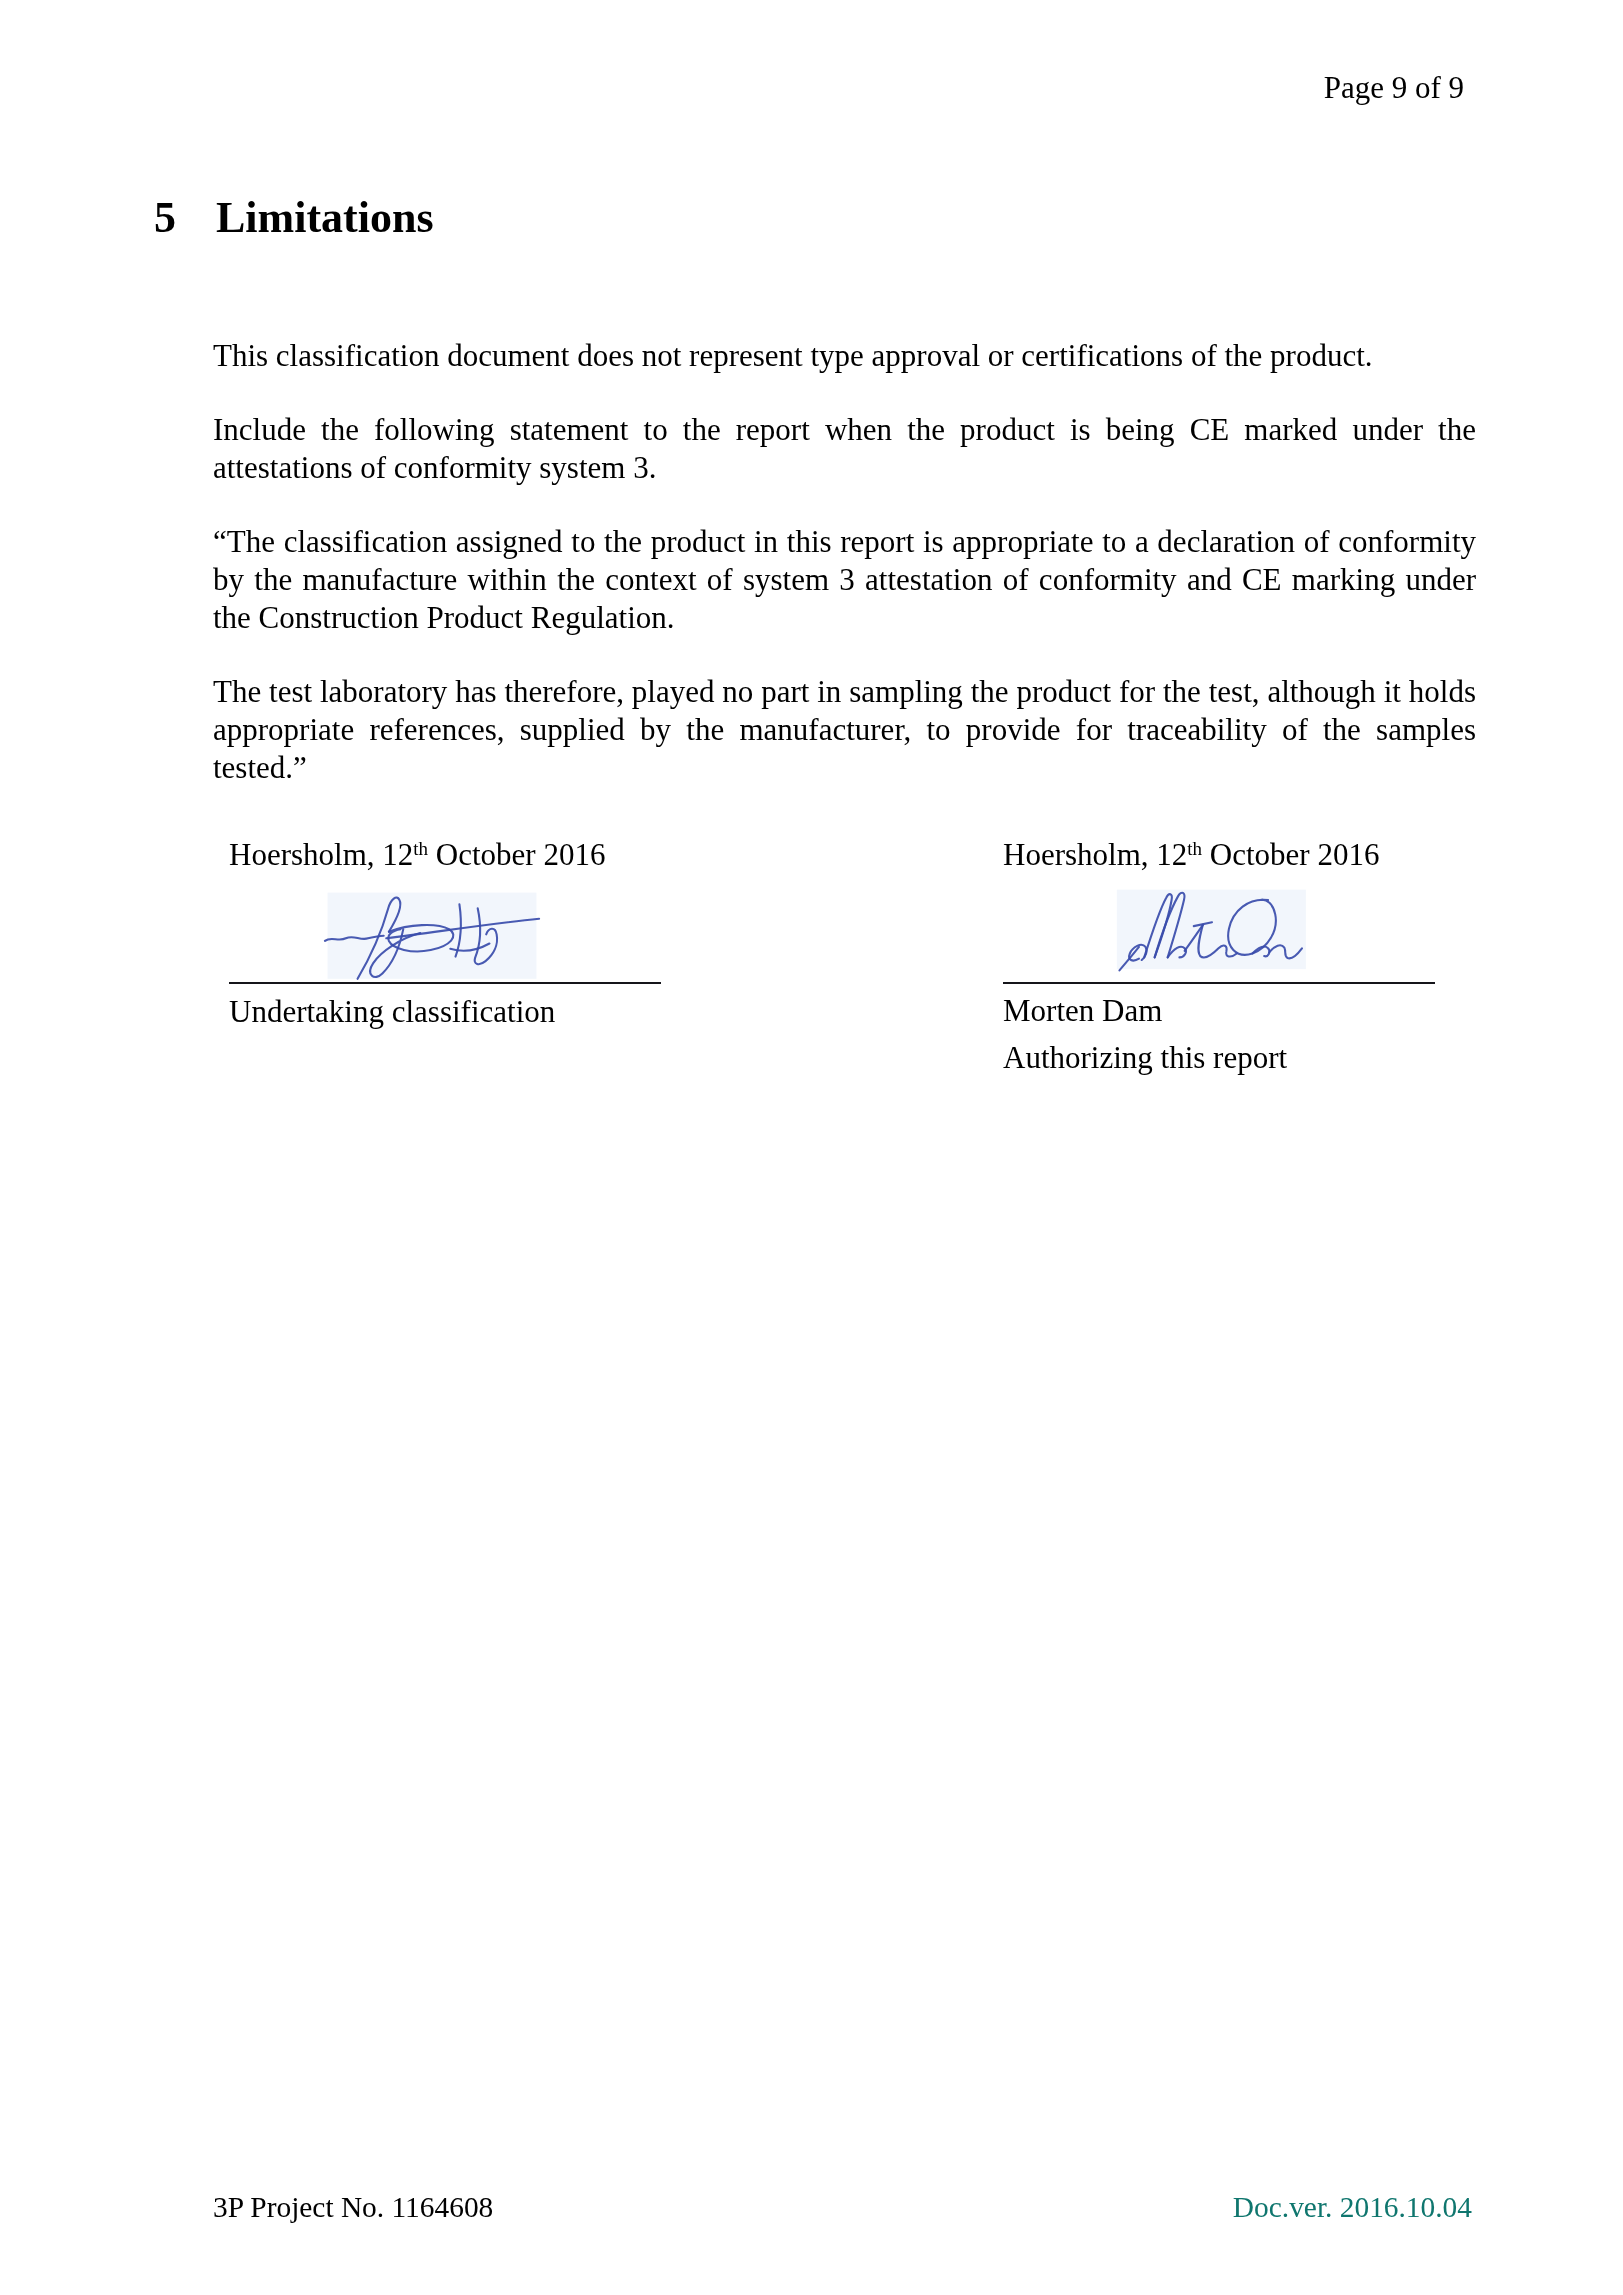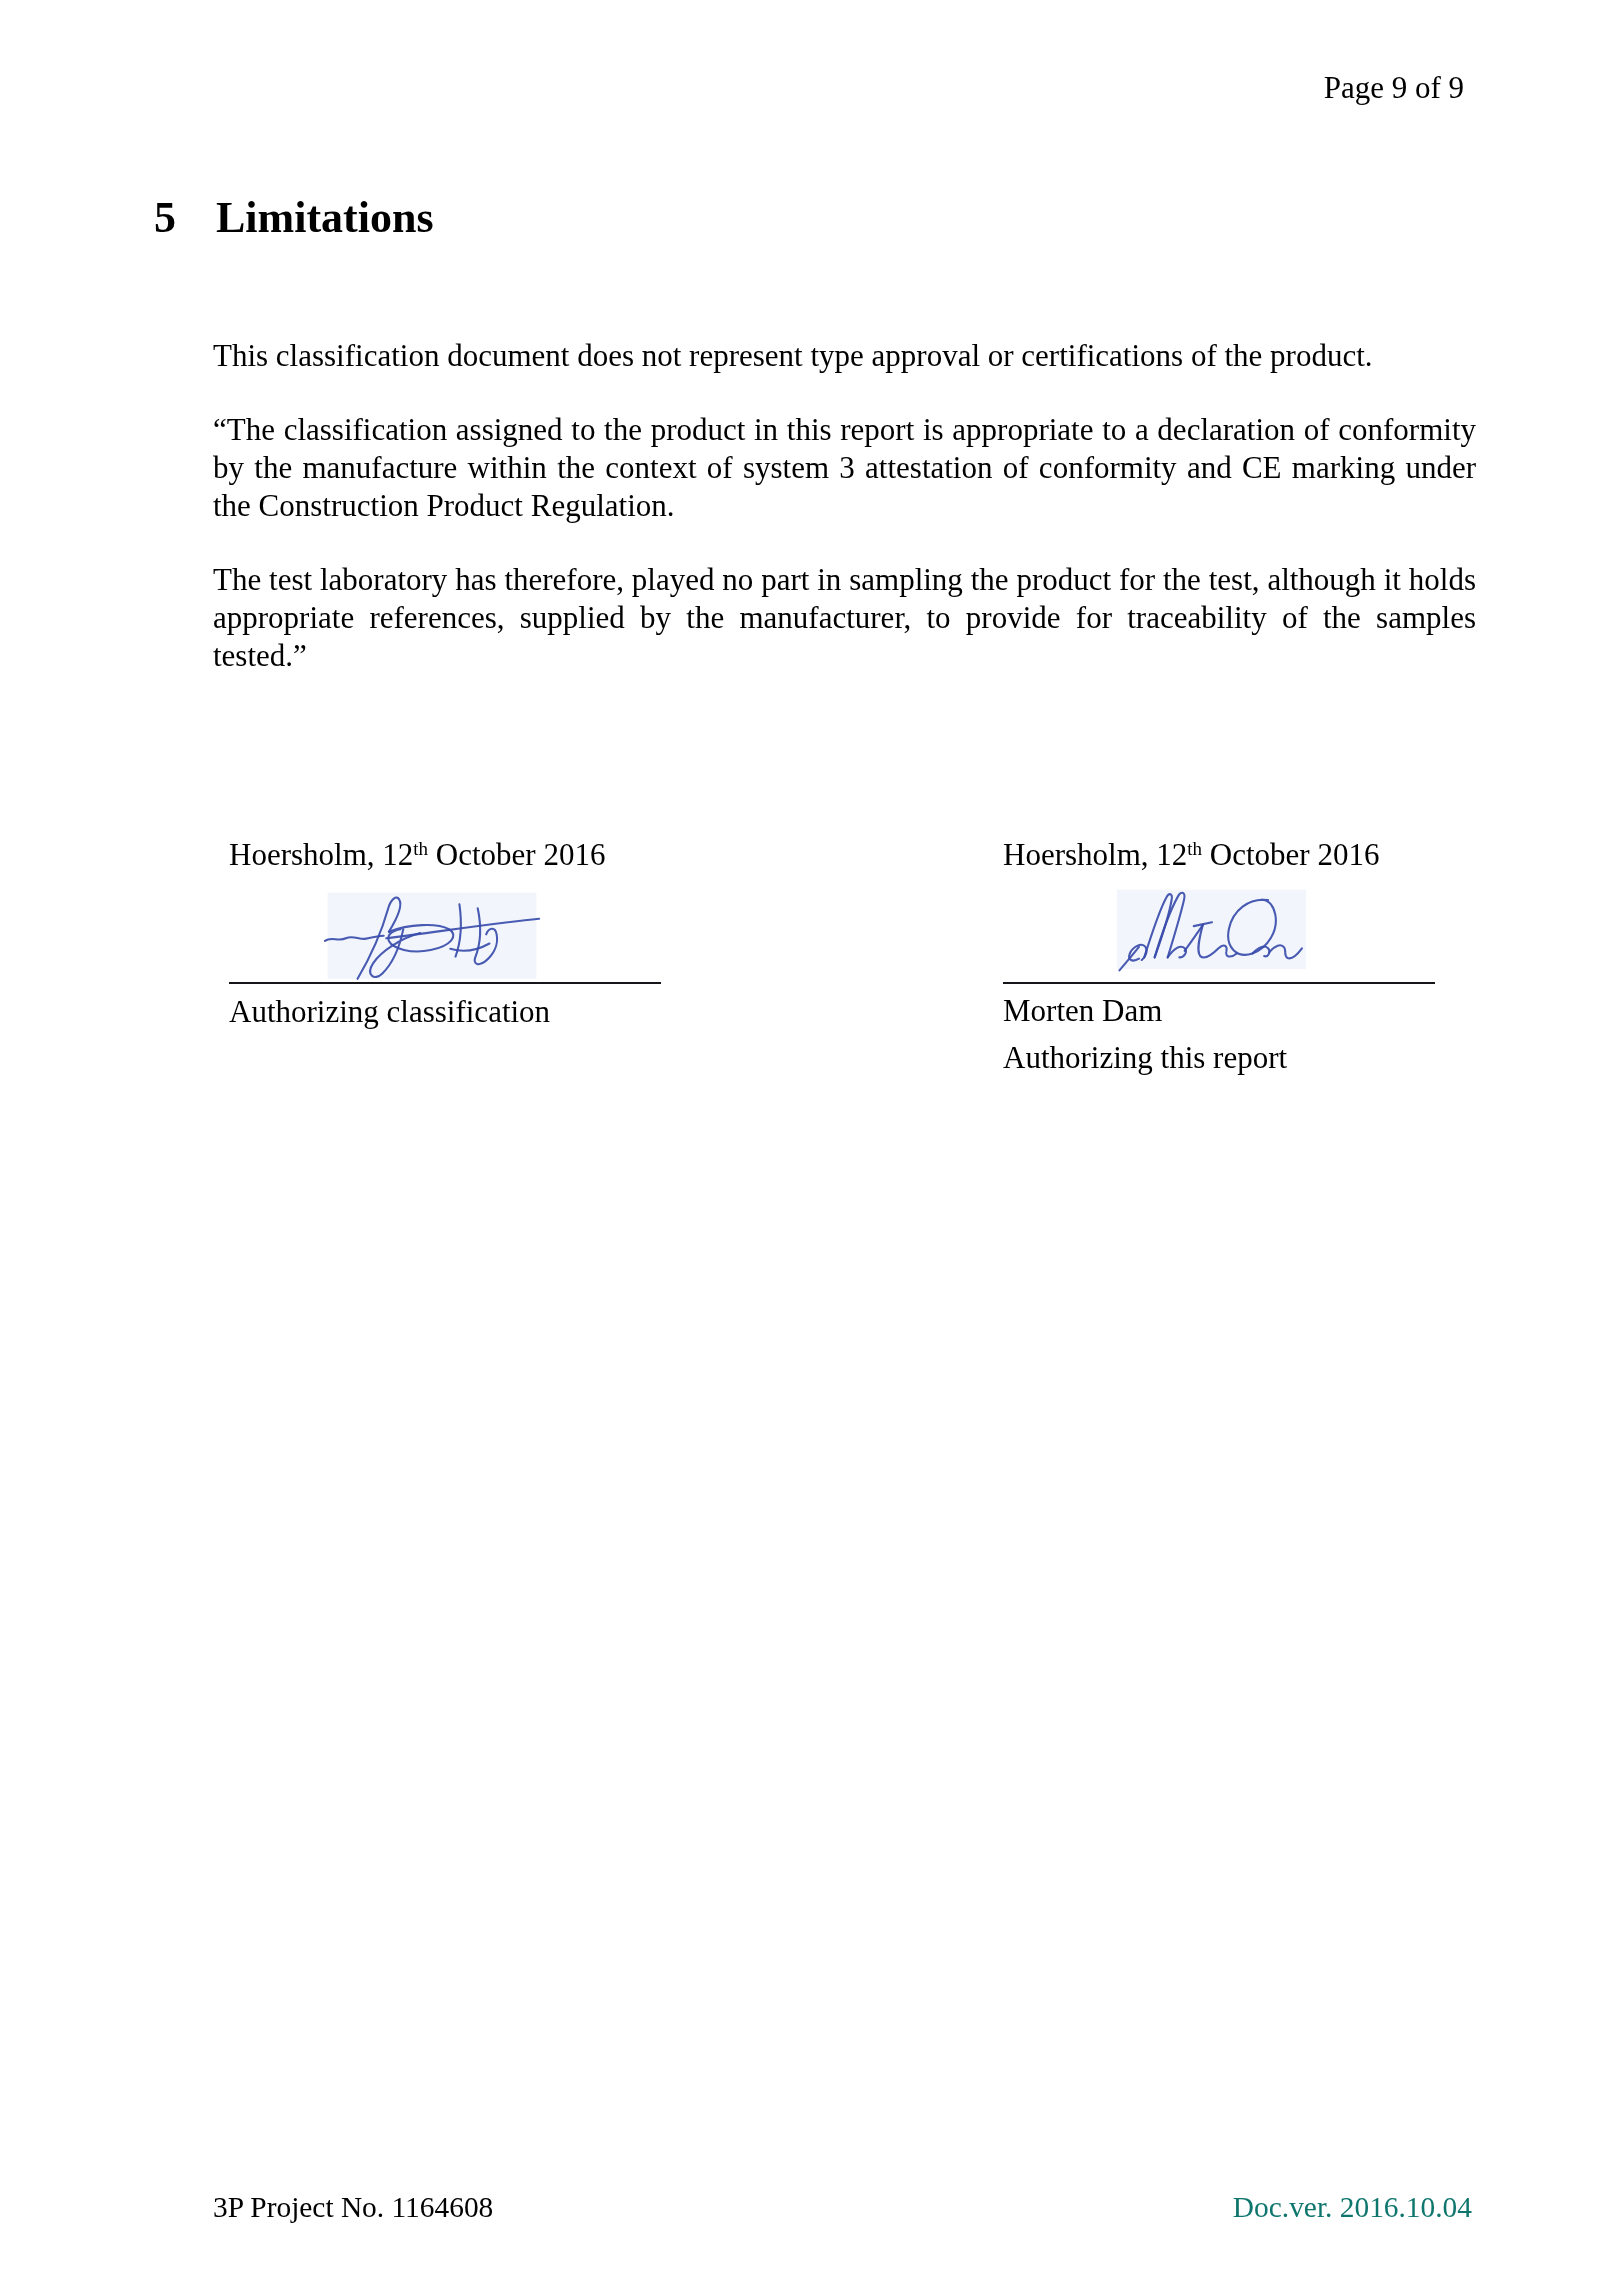--- a/index.html
+++ b/index.html
@@ -97,20 +97,21 @@
 
   <div class="page-header">Page 9 of 9</div>
 
   <div class="heading">
     <span class="h-num">5</span>
     <span class="h-title">Limitations</span>
   </div>
 
   <div class="body-text">
     <p class="single">This classification document does not represent type approval or certifications of the product.</p>
+    <p>Include the following statement to the report when the product is being CE marked under the attestations of conformity system 3.</p>
     <p>“The classification assigned to the product in this report is appropriate to a declaration of conformity by the manufacture within the context of system 3 attestation of conformity and CE marking under the Construction Product Regulation.</p>
     <p>The test laboratory has therefore, played no part in sampling the product for the test, although it holds appropriate references, supplied by the manufacturer, to provide for traceability of the samples tested.”</p>
   </div>
 
   <div class="sig-row">
 
     <div class="sig-block">
       <div class="sig-date"><span>Hoersholm, 12</span><sup>th</sup><span> October 2016</span></div>
       <div class="sig-image">
         <svg class="sig-svg-left" width="222" height="92" viewBox="0 0 340 140">
@@ -119,21 +120,21 @@
           <path class="ink" d="M56,134 C76,100 94,58 103,26 C107,12 116,5 120,13 C125,22 115,44 104,62"></path>
           <path class="ink" d="M104,62 C134,50 178,48 196,58 C212,68 198,84 168,90 C138,96 110,88 104,76 C100,66 110,60 122,58"></path>
           <path class="ink" d="M126,58 C120,88 108,112 94,126 C82,138 68,128 80,110 C92,92 122,72 152,64"></path>
           <path class="ink" d="M212,20 C216,48 214,78 206,100"></path>
           <path class="ink" d="M240,26 C246,54 244,82 236,102 C233,112 242,115 252,107 C264,97 272,82 269,66 C267,54 257,55 253,66"></path>
           <path class="ink" d="M100,72 C180,62 256,50 334,42"></path>
           <path class="ink" d="M198,88 C218,94 240,90 258,80"></path>
         </svg>
       </div>
       <div class="sig-line"></div>
-      <div class="sig-role">Authorizing classification</div>
+      <div class="sig-role">Undertaking classification</div>
     </div>
 
     <div class="sig-block">
       <div class="sig-date"><span>Hoersholm, 12</span><sup>th</sup><span> October 2016</span></div>
       <div class="sig-image">
         <svg class="sig-svg-right" width="196" height="88" viewBox="0 0 300 135">
           <rect class="ink-tint" x="4" y="4" width="290" height="122"></rect>
           <path class="ink" d="M8,128 C20,114 30,102 38,92"></path>
           <path class="ink" d="M38,110 C28,116 20,112 24,102 C28,92 42,84 48,92 C52,98 48,108 42,112"></path>
           <path class="ink" d="M46,108 C58,70 70,34 80,16 C84,8 90,10 88,20 C84,44 72,80 62,108"></path>

